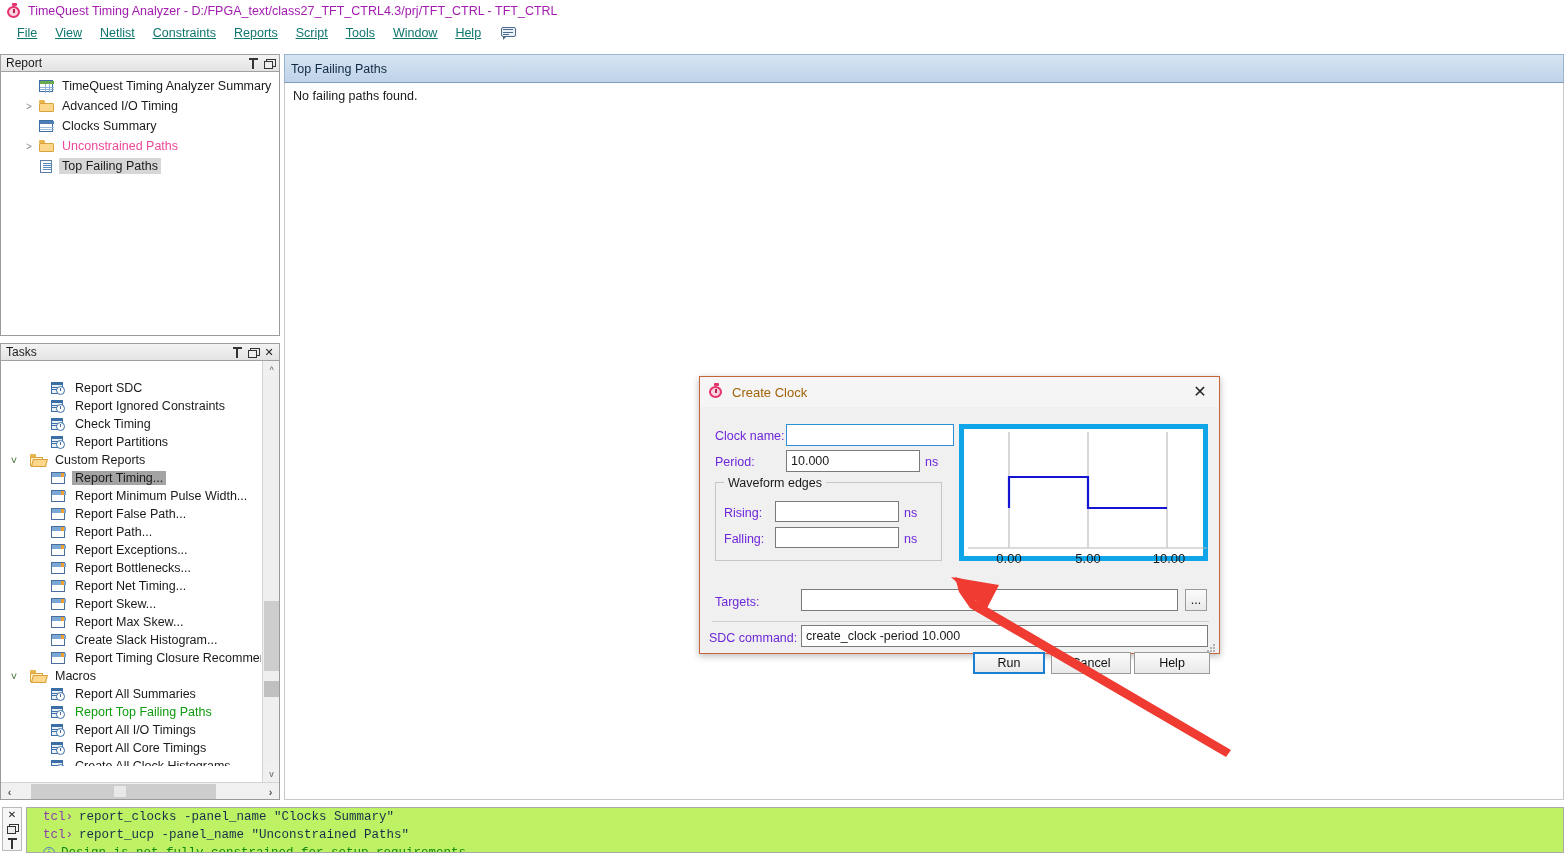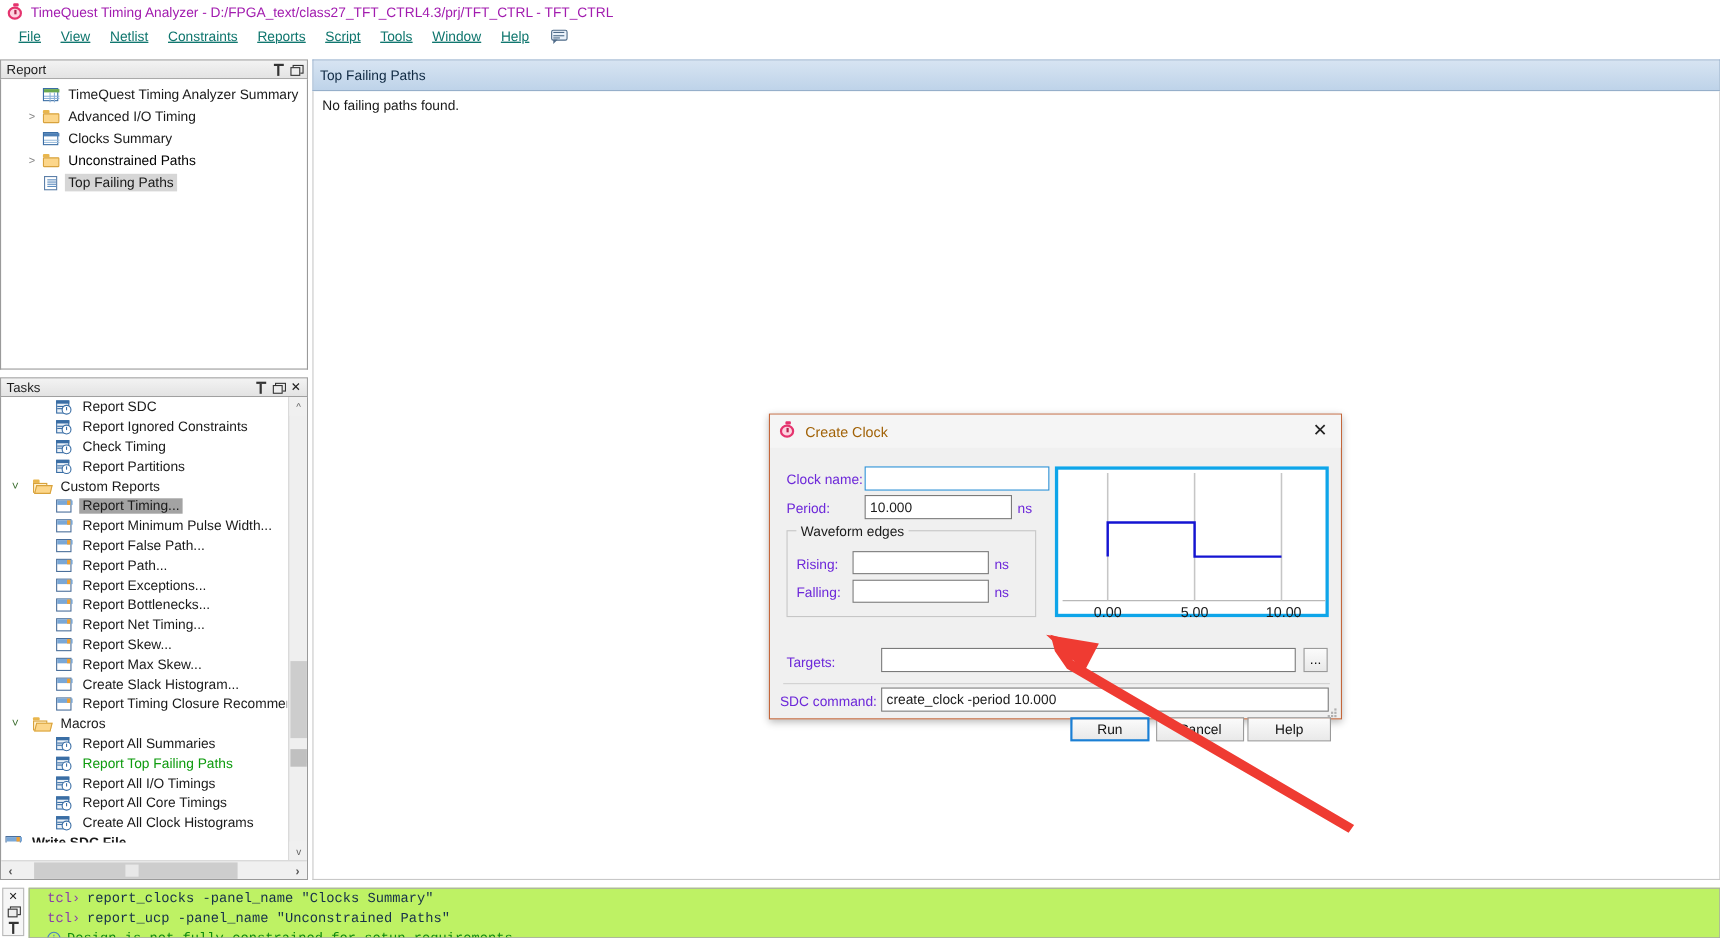--- a/index.html
+++ b/index.html
@@ -146,29 +146,29 @@
   .ico-win { width:14px; height:12px; background:#fff; border:1px solid #4a6f9b; position:relative; }
   .ico-win::before { content:""; position:absolute; left:0; top:0; width:14px; height:3.5px; background:#7aa7d6; }
   .ico-win::after { content:""; position:absolute; right:0px; top:0; width:3px; height:3.5px; background:#f0a030; }
 
   
   #tasks-panel { position:absolute; left:0px; top:343px; width:280px; height:457px; }
   #tasks-panel .panel-body {
     position:absolute; left:0; top:18px; width:280px; height:439px;
     background:#fff; border:1px solid #9a9a9a; border-top:none; overflow:hidden;
   }
-  .tasks-list { position:absolute; left:0; top:0; width:260px; height:405px; overflow:hidden; padding-top:0; }
+  .tasks-list { position:absolute; left:0; top:0; width:260px; height:405px; overflow:hidden; padding-top:18px; }
   .task-row { display:flex; align-items:center; height:18px; font-size:12.5px; white-space:nowrap; padding-left:2px; }
   .task-row .expander { width:22px; flex:0 0 22px; display:flex; align-items:center; justify-content:center; color:#3c6e2f; font-size:11px; }
   .task-row .indent2 { width:24px; flex:0 0 24px; }
   .task-row .tico { width:18px; flex:0 0 18px; display:flex; align-items:center; justify-content:center; margin-right:5px; }
   .task-row .tlabel { padding: 0 3px; }
   .task-row.selected .tlabel { background:#a3a3a3; }
   .green { color:#0e9b0e; }
-  .red { color:#000000; }
+  .red { color:#ec4899; }
   .bold { font-weight:bold; }
 
   
   .vscroll {
     position:absolute; right:0px; top:0px; width:17px; height:100%;
     background:#f0f0f0; border-left:1px solid #d4d4d4;
   }
   .vscroll .arrow {
     position:absolute; left:0; width:17px; height:17px; background:#f0f0f0;
     display:flex; align-items:center; justify-content:center; color:#606060; font-size:9px;
@@ -249,21 +249,21 @@
   .tinput.focused { border:1.5px solid #2a8fd4; }
 
   .groupbox {
     position:absolute; border:1px solid #c6c6c6; background:transparent;
   }
   .groupbox-title {
     position:absolute; background:#f0f0f0; padding:0 4px; font-size:12.5px; color:#1a1a1a;
   }
 
   .wave-box {
-    position:absolute; background:#fff; border:3px solid #0ea5e9;
+    position:absolute; background:#fff; border:5px solid #0ea5e9;
   }
   .btn {
     position:absolute; height:22px; background:linear-gradient(#fbfbfb,#e9e9e9);
     border:1px solid #9a9a9a; font-size:12.5px; color:#111;
     display:flex; align-items:center; justify-content:center;
     font-family:"Liberation Sans", sans-serif;
   }
   .btn.default { border:2px solid #1b7fd4; }
   .hr-sep { position:absolute; height:1px; background:#d0d0d0; }
   .grip { position:absolute; right:3px; bottom:2px; width:10px; height:10px; }

